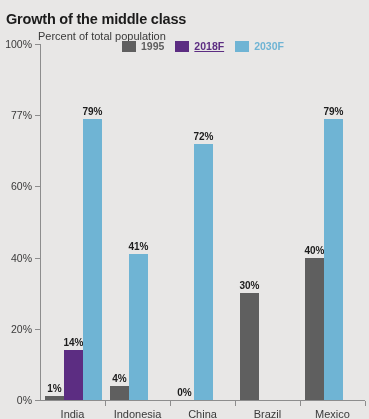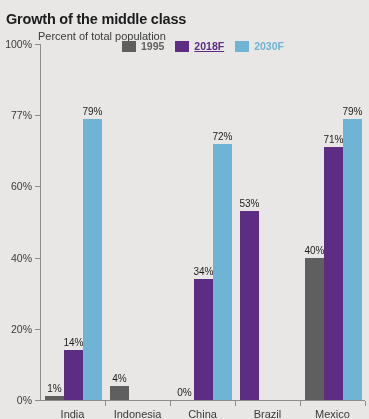--- a/index.html
+++ b/index.html
@@ -132,21 +132,21 @@
   }
   .bar {
     width: 19px;
     display: block;
   }
   .bar-label {
     position: absolute;
     bottom: 100%;
     margin-bottom: 2px;
     font-size: 10px;
-    font-weight: normal;
+    font-weight: bold;
     color: #1c1c1c;
     white-space: nowrap;
     line-height: 1;
   }
   .cat-label {
     position: absolute;
     top: 364px;
     transform: translateX(-50%);
     font-size: 11px;
     color: #3a3a3a;
@@ -219,49 +219,45 @@
           <div class="bar-wrap">
             <div class="bar" style="height: 281.24px; background: rgb(111, 180, 212);"></div>
             <span class="bar-label">79%</span>
           </div>
         </div>
         <div class="group" style="left: 70px;">
           <div class="bar-wrap">
             <div class="bar" style="height: 14.24px; background: rgb(95, 95, 95);"></div>
             <span class="bar-label">4%</span>
           </div>
+          <div class="bar-wrap">
+            <div class="bar" style="height: 145.96px; background: rgb(111, 180, 212);"></div>
+            <span class="bar-label">41%</span>
+          </div>
         </div>
         <div class="group" style="left: 135px;">
           <div class="bar-wrap">
             <div class="bar" style="height: 0px; background: rgb(95, 95, 95);"></div>
             <span class="bar-label">0%</span>
           </div>
           <div class="bar-wrap">
-            <div class="bar" style="height: 121.04px; background: rgb(92, 45, 130);"></div>
-            <span class="bar-label">34%</span>
-          </div>
-          <div class="bar-wrap">
             <div class="bar" style="height: 256.32px; background: rgb(111, 180, 212);"></div>
             <span class="bar-label">72%</span>
           </div>
         </div>
         <div class="group" style="left: 200px;">
           <div class="bar-wrap">
-            <div class="bar" style="height: 188.68px; background: rgb(92, 45, 130);"></div>
-            <span class="bar-label">53%</span>
+            <div class="bar" style="height: 106.8px; background: rgb(95, 95, 95);"></div>
+            <span class="bar-label">30%</span>
           </div>
         </div>
         <div class="group" style="left: 265px;">
           <div class="bar-wrap">
             <div class="bar" style="height: 142.4px; background: rgb(95, 95, 95);"></div>
             <span class="bar-label">40%</span>
-          </div>
-          <div class="bar-wrap">
-            <div class="bar" style="height: 252.76px; background: rgb(92, 45, 130);"></div>
-            <span class="bar-label">71%</span>
           </div>
           <div class="bar-wrap">
             <div class="bar" style="height: 281.24px; background: rgb(111, 180, 212);"></div>
             <span class="bar-label">79%</span>
           </div>
         </div>
       </div>
     <div id="catlabels">
         <div class="cat-label" style="left: 32.5px;">India</div>
         <div class="cat-label" style="left: 97.5px;">Indonesia</div>

